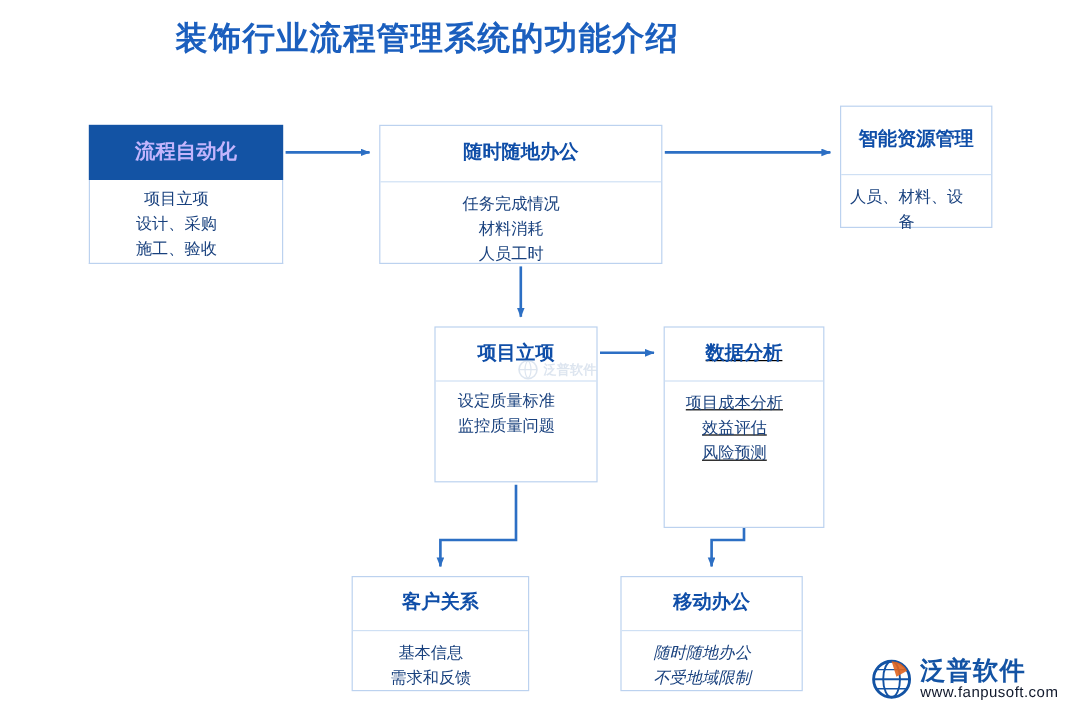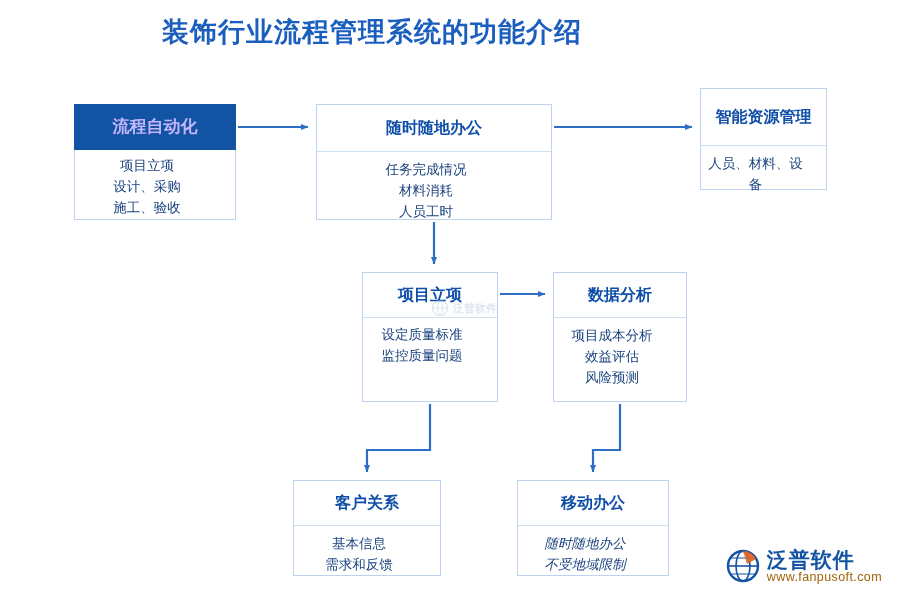--- a/index.html
+++ b/index.html
@@ -22,21 +22,20 @@
   .title {
     position: absolute;
     left: 0;
     top: 14px;
     width: 712px;
     text-align: center;
     font-size: 27px;
     font-weight: bold;
     color: #1b5fbe;
     letter-spacing: 1px;
-    padding-left: 16px;
   }
   svg.connectors {
     position: absolute;
     left: 0;
     top: 0;
     width: 900px;
     height: 600px;
     pointer-events: none;
   }
   .node {
@@ -80,21 +79,21 @@
   #node-progress .body  { height: 69px; }
 
   #node-resource        { left: 700px; top: 88px; width: 127px; height: 102px; }
   #node-resource .head  { height: 56px; }
   #node-resource .body  { height: 45px; }
 
   #node-quality         { left: 362px; top: 272px; width: 136px; height: 130px; }
   #node-quality .head   { height: 44px; }
   #node-quality .body   { height: 85px; font-family: Liberation Mono, monospace; }
 
-  #node-analysis        { left: 553px; top: 272px; width: 134px; height: 130px; }
+  #node-analysis        { left: 553px; top: 272px; width: 134px; height: 168px; text-decoration: underline; }
   #node-analysis .head  { height: 44px; }
   #node-analysis .body  { height: 85px; }
 
   #node-customer        { left: 293px; top: 480px; width: 148px; height: 96px; }
   #node-customer .head  { height: 44px; }
   #node-customer .body  { height: 51px; }
 
   #node-mobile          { left: 517px; top: 480px; width: 152px; height: 96px; }
   #node-mobile .head    { height: 44px; }
   #node-mobile .body    { height: 40px; font-style: italic; }
@@ -137,21 +136,21 @@
     line-height: 1.05;
   }
   .logo .logo-name {
     font-size: 21px;
     font-weight: bold;
     color: #1353a4;
     letter-spacing: 1px;
   }
   .logo .logo-url {
     font-size: 12.5px;
-    color: #a16207;
+    color: #0f172a;
     letter-spacing: 0.4px;
   }
 </style>
 </head>
 <body>
 
 <div id="canvas">
 
   <div class="title">装饰行业流程管理系统的功能介绍</div>
 

